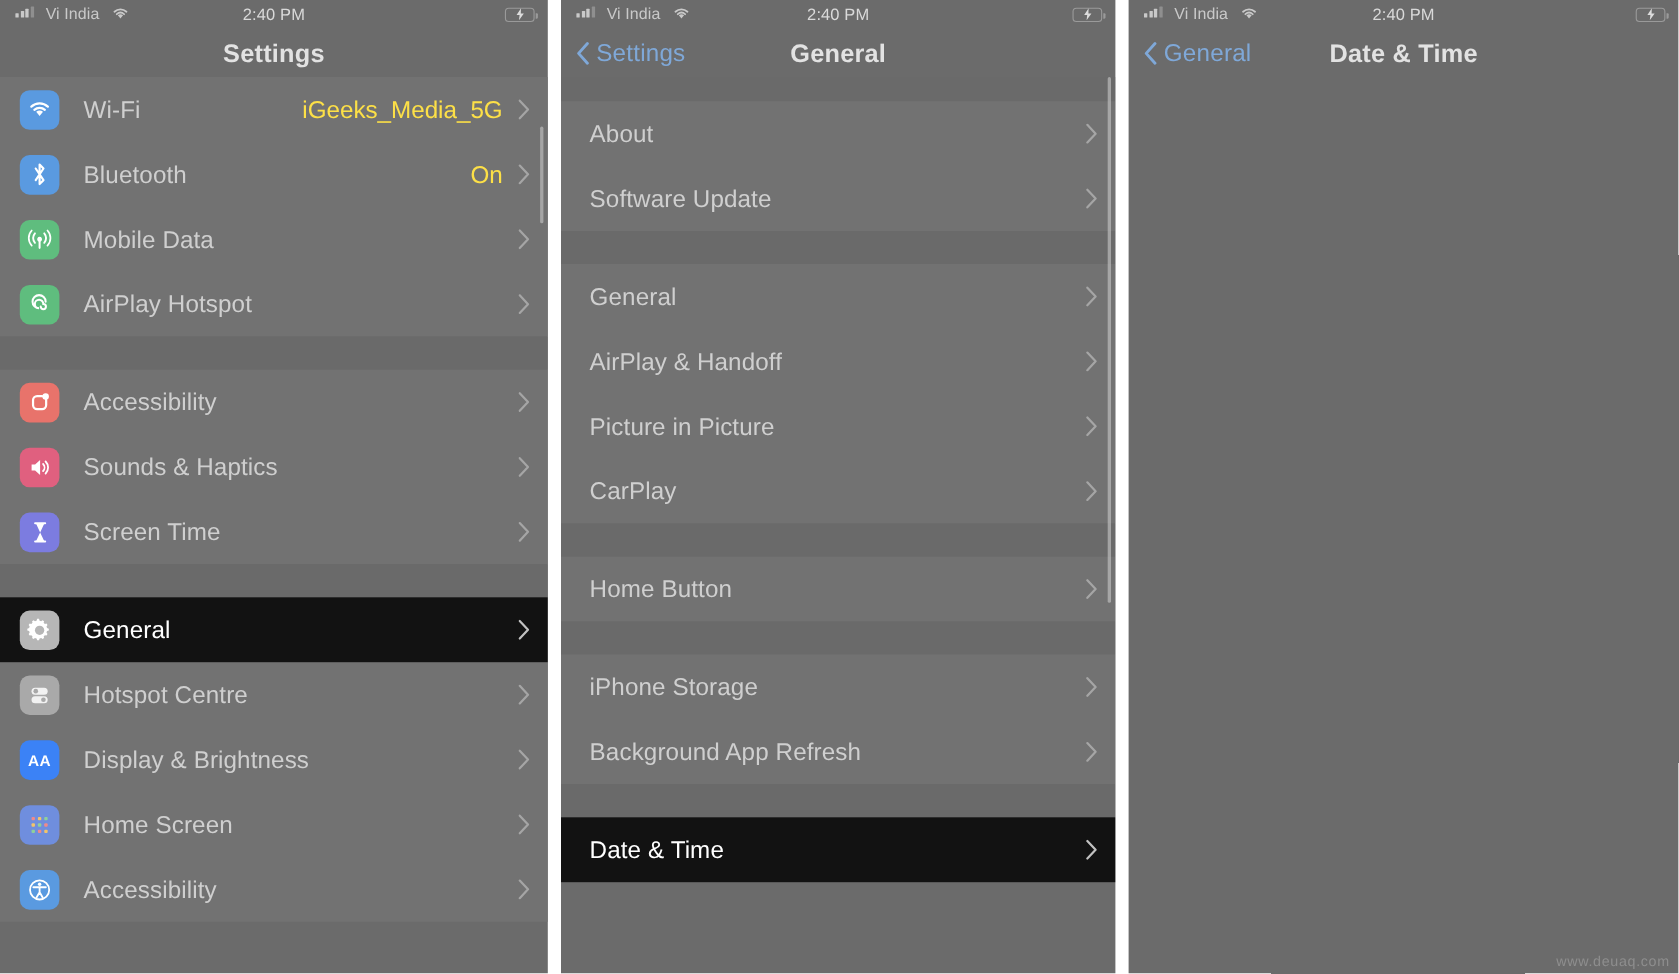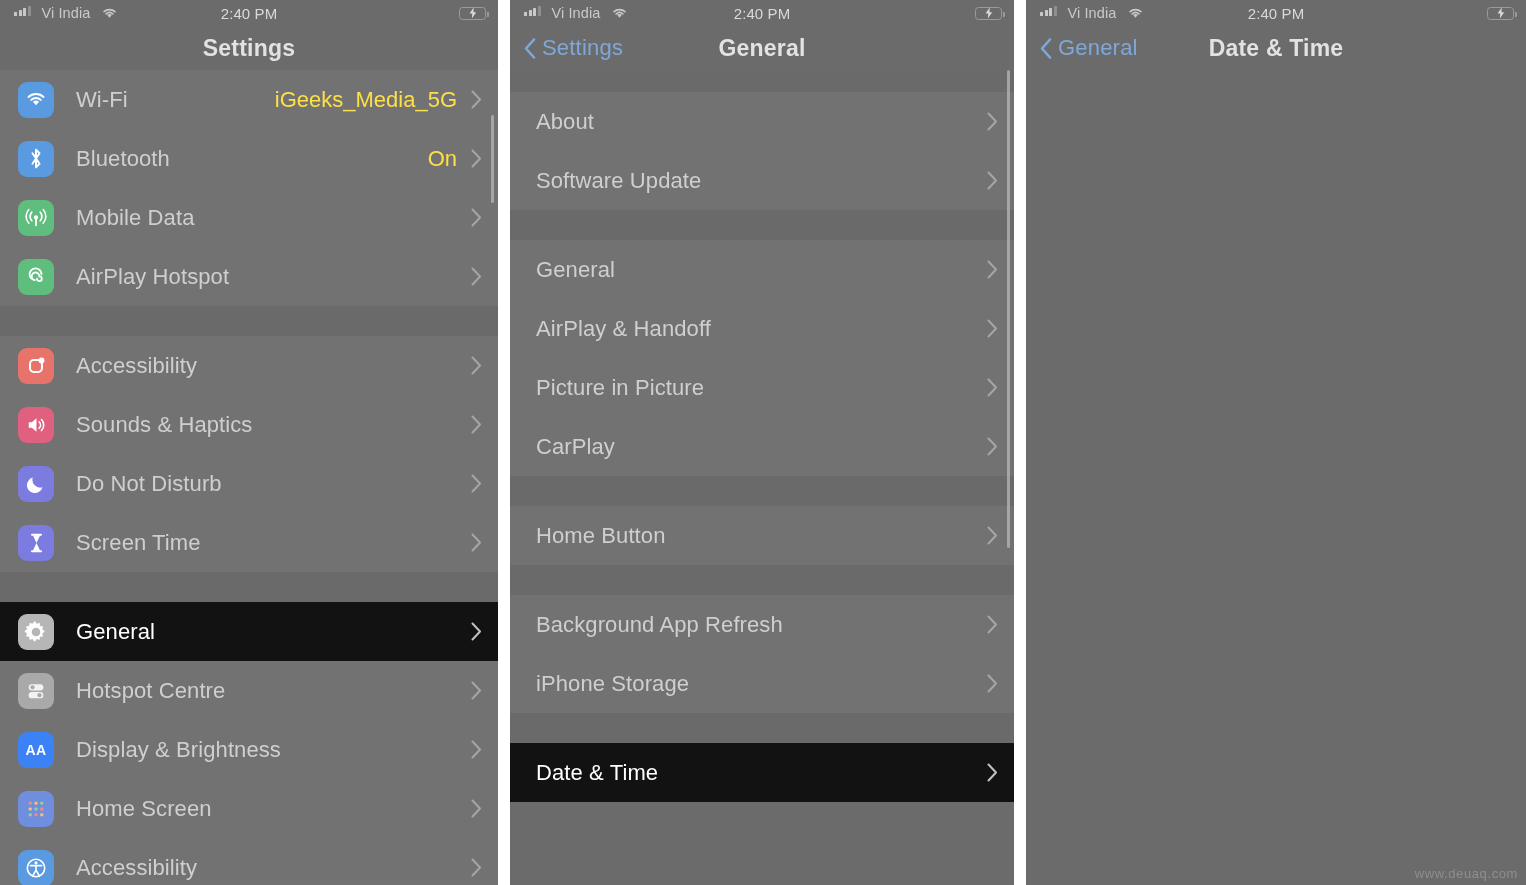--- a/index.html
+++ b/index.html
@@ -344,31 +344,20 @@
                 <path d="M15.5 7.5 a5 5 0 0 1 0 7" stroke="#fff" stroke-width="1.8" fill="none" stroke-linecap="round"></path>
                 <path d="M18 5 a8.5 8.5 0 0 1 0 12" stroke="#fff" stroke-width="1.8" fill="none" stroke-linecap="round"></path>
               </svg>
           </span>
           <span class="row-label">Sounds &amp; Haptics</span>
           <svg class="chev" viewBox="0 0 11 19">
               <path d="M1.5 1.5 L9 9.5 L1.5 17.5" stroke="#cfcfcf" stroke-width="2" fill="none" stroke-linecap="round" stroke-linejoin="round"></path>
             </svg>
         </div>
 
-        <div class="row">
-          <span class="row-icon" style="background:#7c7ce0">
-            <svg viewBox="0 0 24 24" width="22" height="22">
-                <path d="M19 15.6 A8.6 8.6 0 0 1 8.4 5 a8.6 8.6 0 1 0 10.6 10.6 Z" fill="#fff"></path>
-              </svg>
-          </span>
-          <span class="row-label">Do Not Disturb</span>
-          <svg class="chev" viewBox="0 0 11 19">
-              <path d="M1.5 1.5 L9 9.5 L1.5 17.5" stroke="#cfcfcf" stroke-width="2" fill="none" stroke-linecap="round" stroke-linejoin="round"></path>
-            </svg>
-        </div>
 
         <div class="row">
           <span class="row-icon" style="background:#7c7ce0">
             <svg viewBox="0 0 18 24" width="17" height="22">
                 <path d="M4 3 H14 M4 21 H14" stroke="#fff" stroke-width="2" stroke-linecap="round"></path>
                 <path d="M5 3.5 L13 3.5 L9 12 L13 20.5 L5 20.5 L9 12 Z" fill="#fff"></path>
               </svg>
           </span>
           <span class="row-label">Screen Time</span>
           <svg class="chev" viewBox="0 0 11 19">
@@ -557,27 +546,27 @@
           <svg class="chev" viewBox="0 0 11 19">
               <path d="M1.5 1.5 L9 9.5 L1.5 17.5" stroke="#cfcfcf" stroke-width="2" fill="none" stroke-linecap="round" stroke-linejoin="round"></path>
             </svg>
         </div>
       </div>
 
       <div class="grp-space"></div>
 
       <div class="group">
         <div class="row noicon">
+          <span class="row-label">iPhone Storage</span>
+          <svg class="chev" viewBox="0 0 11 19">
+              <path d="M1.5 1.5 L9 9.5 L1.5 17.5" stroke="#cfcfcf" stroke-width="2" fill="none" stroke-linecap="round" stroke-linejoin="round"></path>
+            </svg>
+        </div>
+        <div class="row noicon">
           <span class="row-label">Background App Refresh</span>
-          <svg class="chev" viewBox="0 0 11 19">
-              <path d="M1.5 1.5 L9 9.5 L1.5 17.5" stroke="#cfcfcf" stroke-width="2" fill="none" stroke-linecap="round" stroke-linejoin="round"></path>
-            </svg>
-        </div>
-        <div class="row noicon">
-          <span class="row-label">iPhone Storage</span>
           <svg class="chev" viewBox="0 0 11 19">
               <path d="M1.5 1.5 L9 9.5 L1.5 17.5" stroke="#cfcfcf" stroke-width="2" fill="none" stroke-linecap="round" stroke-linejoin="round"></path>
             </svg>
         </div>
       </div>
 
       <div class="grp-space"></div>
 
       <div class="group">
         <div class="row noicon hl">

